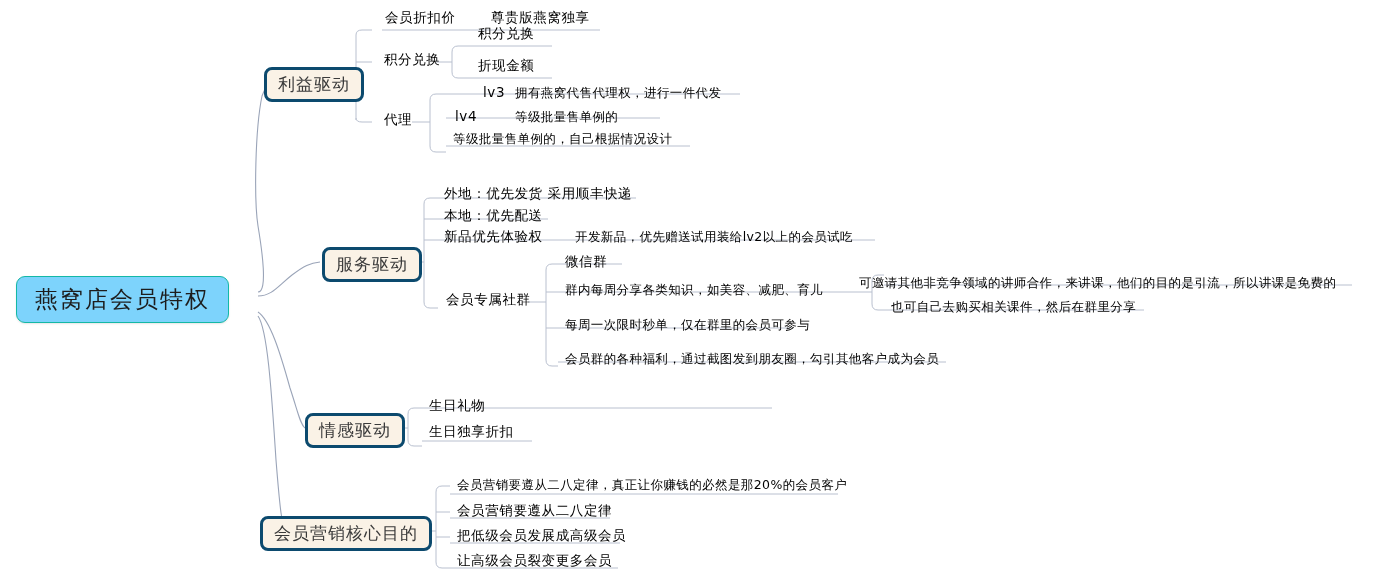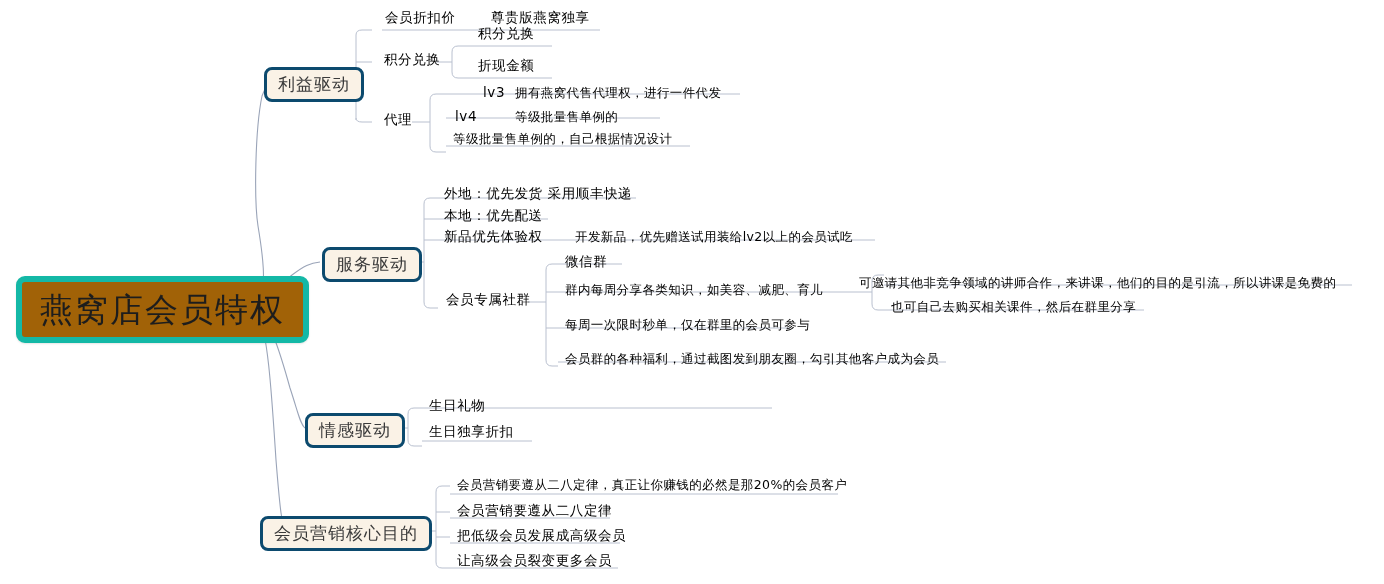--- a/index.html
+++ b/index.html
@@ -27,25 +27,25 @@
   }
   .node {
     position: absolute;
     box-sizing: border-box;
     white-space: nowrap;
     color: #2b2b2b;
     line-height: 1;
   }
   
   .n-root {
-    background: #a16207;
-    border: 6px solid #14b8a6;
+    background: #7dd3fc;
+    border: 1px solid #14b8a6;
     border-radius: 9px;
     padding: 11px 18px;
-    font-size: 33px;
+    font-size: 23px;
     letter-spacing: 2px;
     color: #1d1d1d;
     box-shadow: 0 1px 2px rgba(0,0,0,0.10);
   }
   
   .n-l2 {
     background: #faf2e6;
     border: 3px solid #0c4a6e;
     border-radius: 8px;
     padding: 6px 11px;

